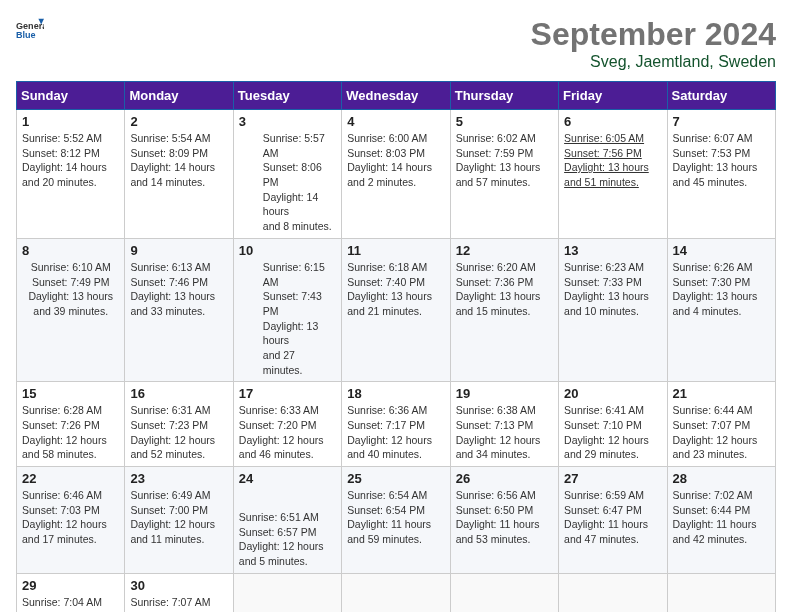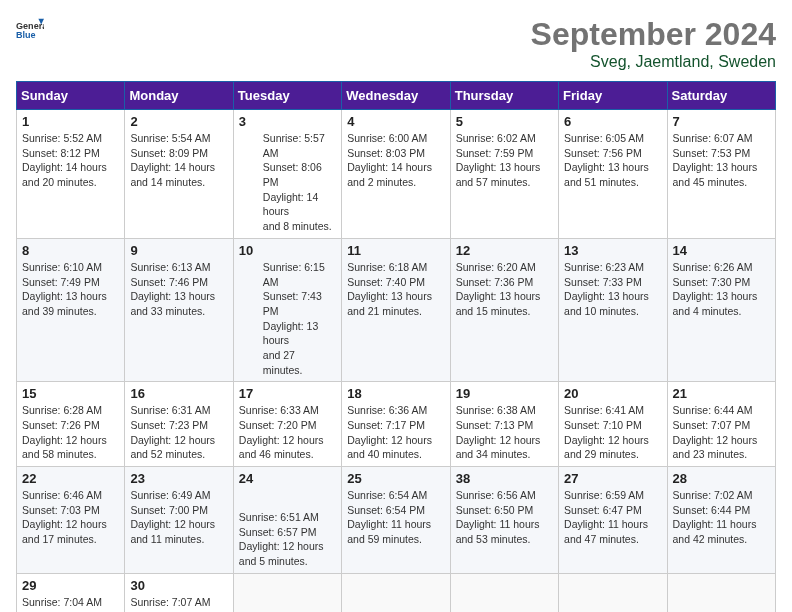--- a/index.html
+++ b/index.html
@@ -139,37 +139,37 @@
         </td>
         <td>
           <span class="day-number">5</span>
           <div class="day-info" style="white-space: pre-line;">Sunrise: 6:02 AM
 Sunset: 7:59 PM
 Daylight: 13 hours
 and 57 minutes.</div>
         </td>
         <td>
           <span class="day-number">6</span>
-          <div class="day-info" style="white-space: pre-line;">Sunrise: 6:05 AM
+          <div class="day-info" style="white-space: pre-line; text-decoration: underline;">Sunrise: 6:05 AM
 Sunset: 7:56 PM
 Daylight: 13 hours
 and 51 minutes.</div>
         </td>
         <td>
           <span class="day-number">7</span>
           <div class="day-info" style="white-space: pre-line;">Sunrise: 6:07 AM
 Sunset: 7:53 PM
 Daylight: 13 hours
 and 45 minutes.</div>
         </td>
       </tr>
       <tr>
         <td>
           <span class="day-number">8</span>
-          <div class="day-info" style="white-space: pre-line;">Sunrise: 6:10 AM
+          <div class="day-info" style="white-space: pre-line; text-align: center;">Sunrise: 6:10 AM
 Sunset: 7:49 PM
 Daylight: 13 hours
 and 39 minutes.</div>
         </td>
         <td>
           <span class="day-number">9</span>
           <div class="day-info" style="white-space: pre-line;">Sunrise: 6:13 AM
 Sunset: 7:46 PM
 Daylight: 13 hours
 and 33 minutes.</div>
@@ -284,21 +284,21 @@
 and 5 minutes.</div>
         </td>
         <td>
           <span class="day-number">25</span>
           <div class="day-info" style="white-space: pre-line;">Sunrise: 6:54 AM
 Sunset: 6:54 PM
 Daylight: 11 hours
 and 59 minutes.</div>
         </td>
         <td>
-          <span class="day-number">38</span>
+          <span class="day-number">26</span>
           <div class="day-info" style="white-space: pre-line;">Sunrise: 6:56 AM
 Sunset: 6:50 PM
 Daylight: 11 hours
 and 53 minutes.</div>
         </td>
         <td>
           <span class="day-number">27</span>
           <div class="day-info" style="white-space: pre-line;">Sunrise: 6:59 AM
 Sunset: 6:47 PM
 Daylight: 11 hours

